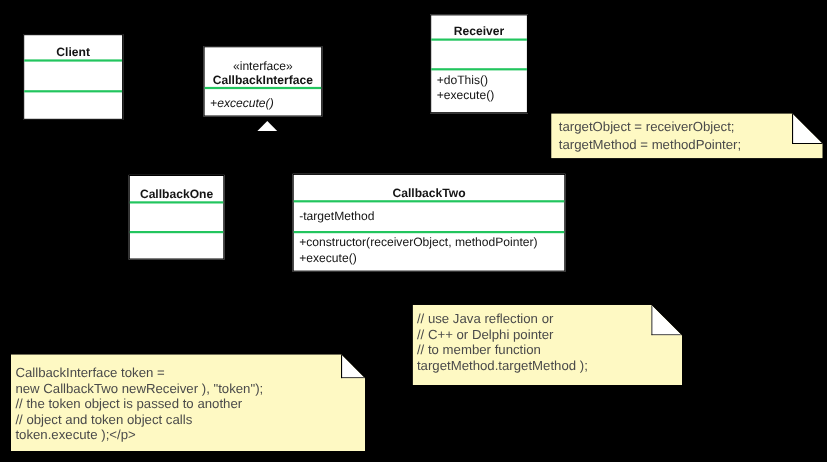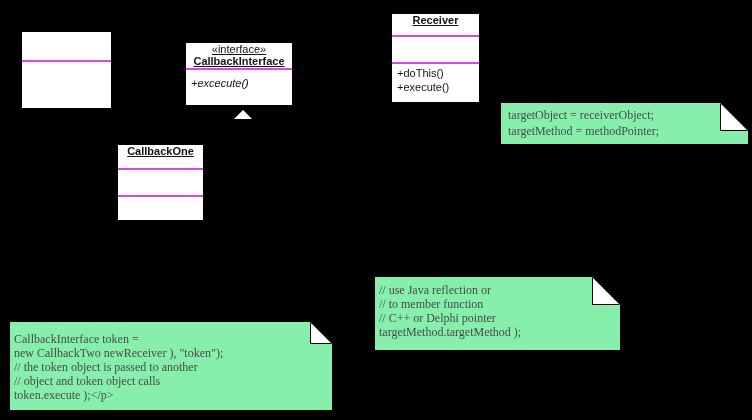--- a/index.html
+++ b/index.html
@@ -24,52 +24,51 @@
     font-family: "Liberation Sans", sans-serif;
     font-size: 11px;
     color: #141414;
   }
   .comp {
     box-sizing: border-box;
     overflow: hidden;
     white-space: nowrap;
     flex: 0 0 auto;
   }
-  .comp + .comp { border-top: 2px solid #d946ef; }
+  .comp + .comp { border-top: 2px solid #22c55e; }
   .comp.grow { flex: 1 1 auto; }
   .title-comp {
     display: flex;
     flex-direction: column;
     align-items: center;
-    justify-content: flex-start;
+    justify-content: flex-end;
     font-weight: bold;
     text-align: center;
-    text-decoration: underline;
   }
   .stereotype { font-weight: normal; }
   .members {
     padding: 2px 0 0 5px;
     line-height: 14px;
   }
   .members.pad-mid { padding-top: 6px; }
   .italic { font-style: italic; }
   
   .gen-triangle {
     position: absolute;
     width: 0; height: 0;
     border-left: 9px solid transparent;
     border-right: 9px solid transparent;
     border-bottom: 9px solid #ffffff;
   }
   
   .note {
     position: absolute;
-    background: #86efac;
+    background: #fef9c3;
     box-sizing: border-box;
-    font-family: Liberation Serif, serif;
+    font-family: Liberation Sans, sans-serif;
     font-size: 12px;
     color: #4a4a4a;
     clip-path: polygon(0 0, calc(100% - var(--fold)) 0, 100% var(--fold), 100% 100%, 0 100%);
   }
   .note .fold {
     position: absolute;
     top: 0; right: 0;
     width: var(--fold); height: var(--fold);
     box-sizing: border-box;
     background: #ffffff;
@@ -79,70 +78,85 @@
   }
   .note-text { position: absolute; inset: 0; white-space: nowrap; }
   .note-line { height: var(--lh); line-height: var(--lh); }
 </style>
 </head>
 <body>
 
 <div id="canvas">
 
   <div class="uml-class" style="left:21px; top:31px; width:91px; height:78px;">
+    <div class="comp title-comp" style="height:22px;">
+      <span>Client</span>
+    </div>
     <div class="comp" style="height:28px;"></div>
     <div class="comp grow"></div>
   </div>
 
   <div class="uml-class" style="left:185px; top:42px; width:108px; height:64px;">
-    <div class="comp title-comp" style="height:25px;">
+    <div class="comp title-comp" style="height:36px;">
       <span class="stereotype">«interface»</span>
       <span>CallbackInterface</span>
     </div>
     <div class="comp grow members pad-mid italic">
       <div>+excecute()</div>
     </div>
   </div>
 
   <div class="uml-class" style="left:391px; top:13px; width:89px; height:90px;">
     <div class="comp title-comp" style="height:21px;">
       <span>Receiver</span>
     </div>
     <div class="comp" style="height:27px;"></div>
     <div class="comp grow members">
       <div>+doThis()</div>
       <div>+execute()</div>
     </div>
   </div>
 
-  <div class="uml-class" style="left:117px; top:144px; width:87px; height:77px;">
+  <div class="uml-class" style="left:117px; top:159px; width:87px; height:77px;">
     <div class="comp title-comp" style="height:23px;">
       <span>CallbackOne</span>
     </div>
     <div class="comp" style="height:27px;"></div>
     <div class="comp grow"></div>
   </div>
 
+  <div class="uml-class" style="left:266px; top:158px; width:248px; height:89px;">
+    <div class="comp title-comp" style="height:23px;">
+      <span>CallbackTwo</span>
+    </div>
+    <div class="comp members pad-mid" style="height:28px;">
+      <div>-targetMethod</div>
+    </div>
+    <div class="comp grow members">
+      <div>+constructor(receiverObject, methodPointer)</div>
+      <div>+execute()</div>
+    </div>
+  </div>
 
   <div class="gen-triangle" style="left:234px; top:110px;"></div>
 
   <div class="note" style="left:501px; top:103px; width:247px; height:41px; --fold:28px; --lh:16px;">
     <div class="fold"></div>
     <div class="note-text" style="padding:4px 0 0 7px;">
       <div class="note-line">targetObject = receiverObject;</div>
       <div class="note-line">targetMethod = methodPointer;</div>
     </div>
   </div>
 
   <div class="note" style="left:375px; top:277px; width:245px; height:73px; --fold:28px; --lh:14px;">
     <div class="fold"></div>
     <div class="note-text" style="padding:6px 0 2px 4px;">
       <div class="note-line">// use Java reflection or</div>
+      <div class="note-line">// C++ or Delphi pointer</div>
       <div class="note-line">// to member function</div>
-      <div class="note-line">// C++ or Delphi pointer</div>
       <div class="note-line">targetMethod.targetMethod );</div>
     </div>
   </div>
 
   <div class="note" style="left:10px; top:322px; width:322px; height:88px; --fold:22px; --lh:14px;">
     <div class="fold"></div>
     <div class="note-text" style="padding:10px 0 0 4px;">
       <div class="note-line">CallbackInterface token =</div>
       <div class="note-line">new CallbackTwo newReceiver ), "token");</div>
       <div class="note-line">// the token object is passed to another</div>

